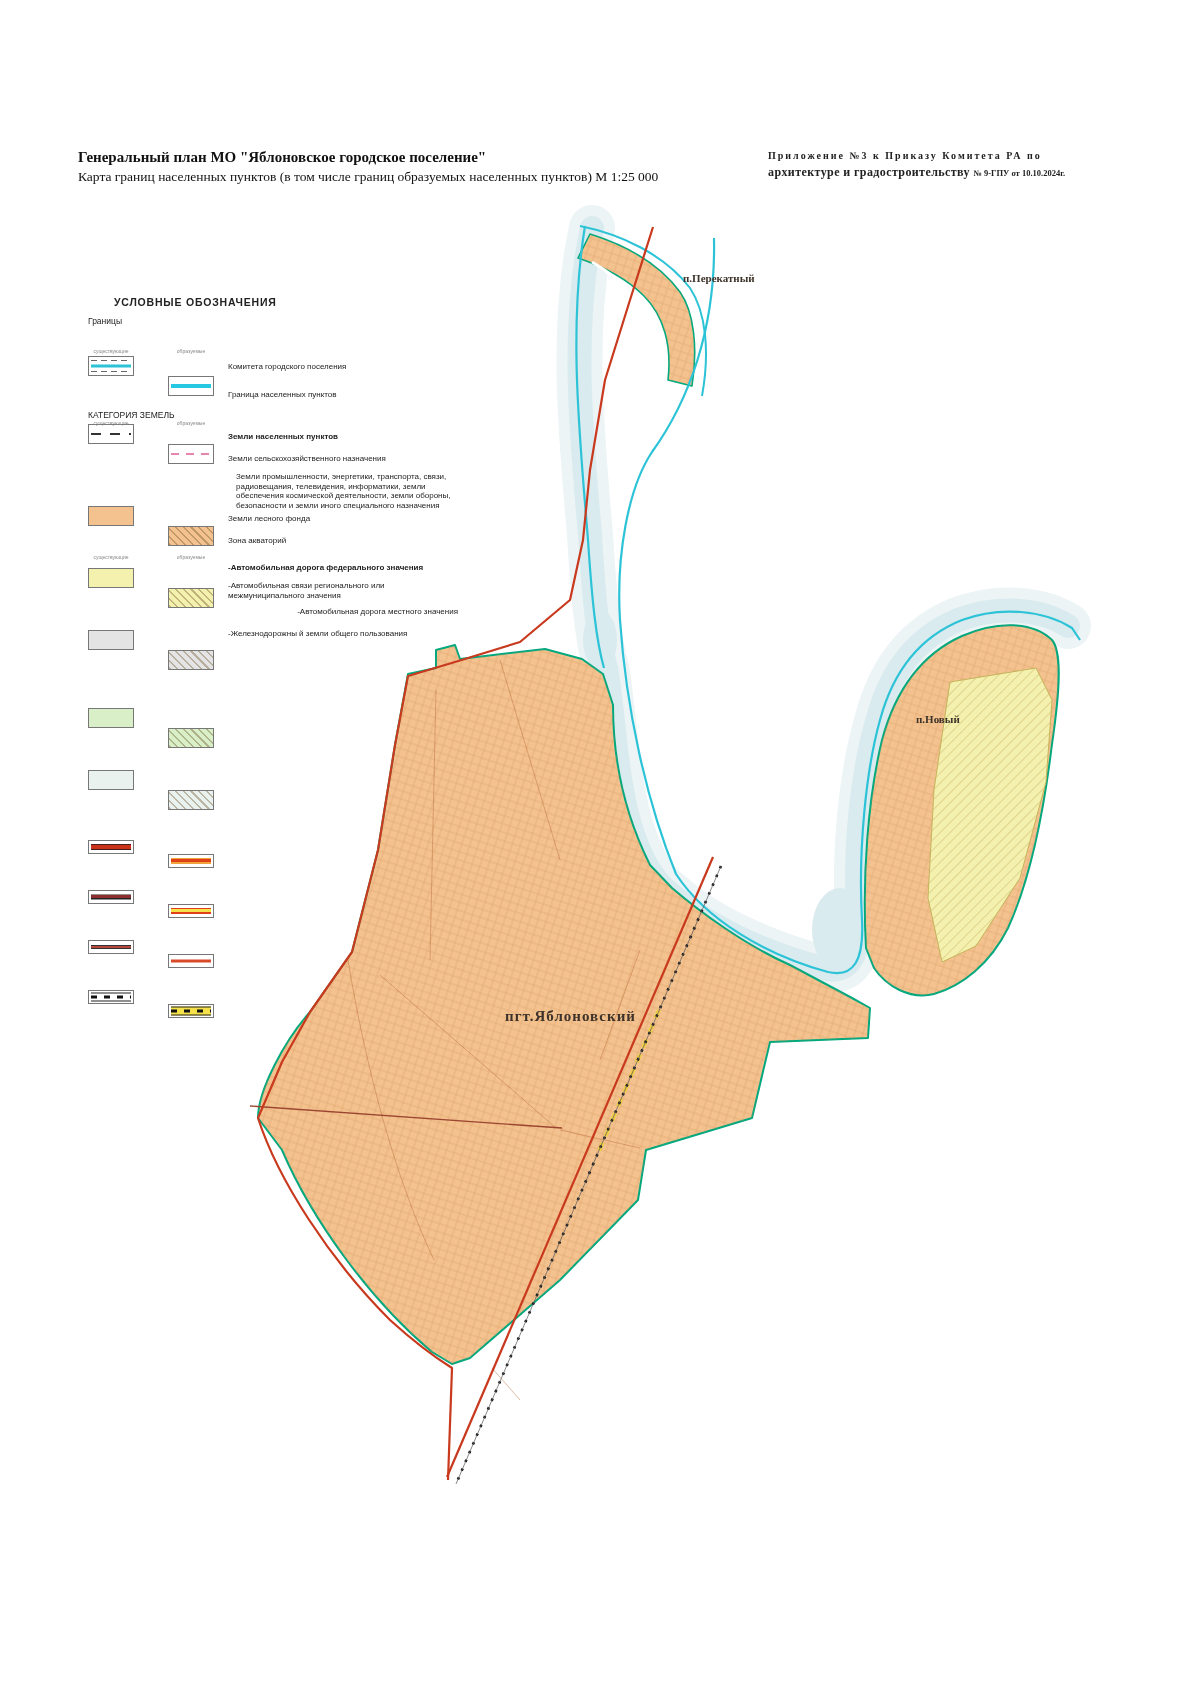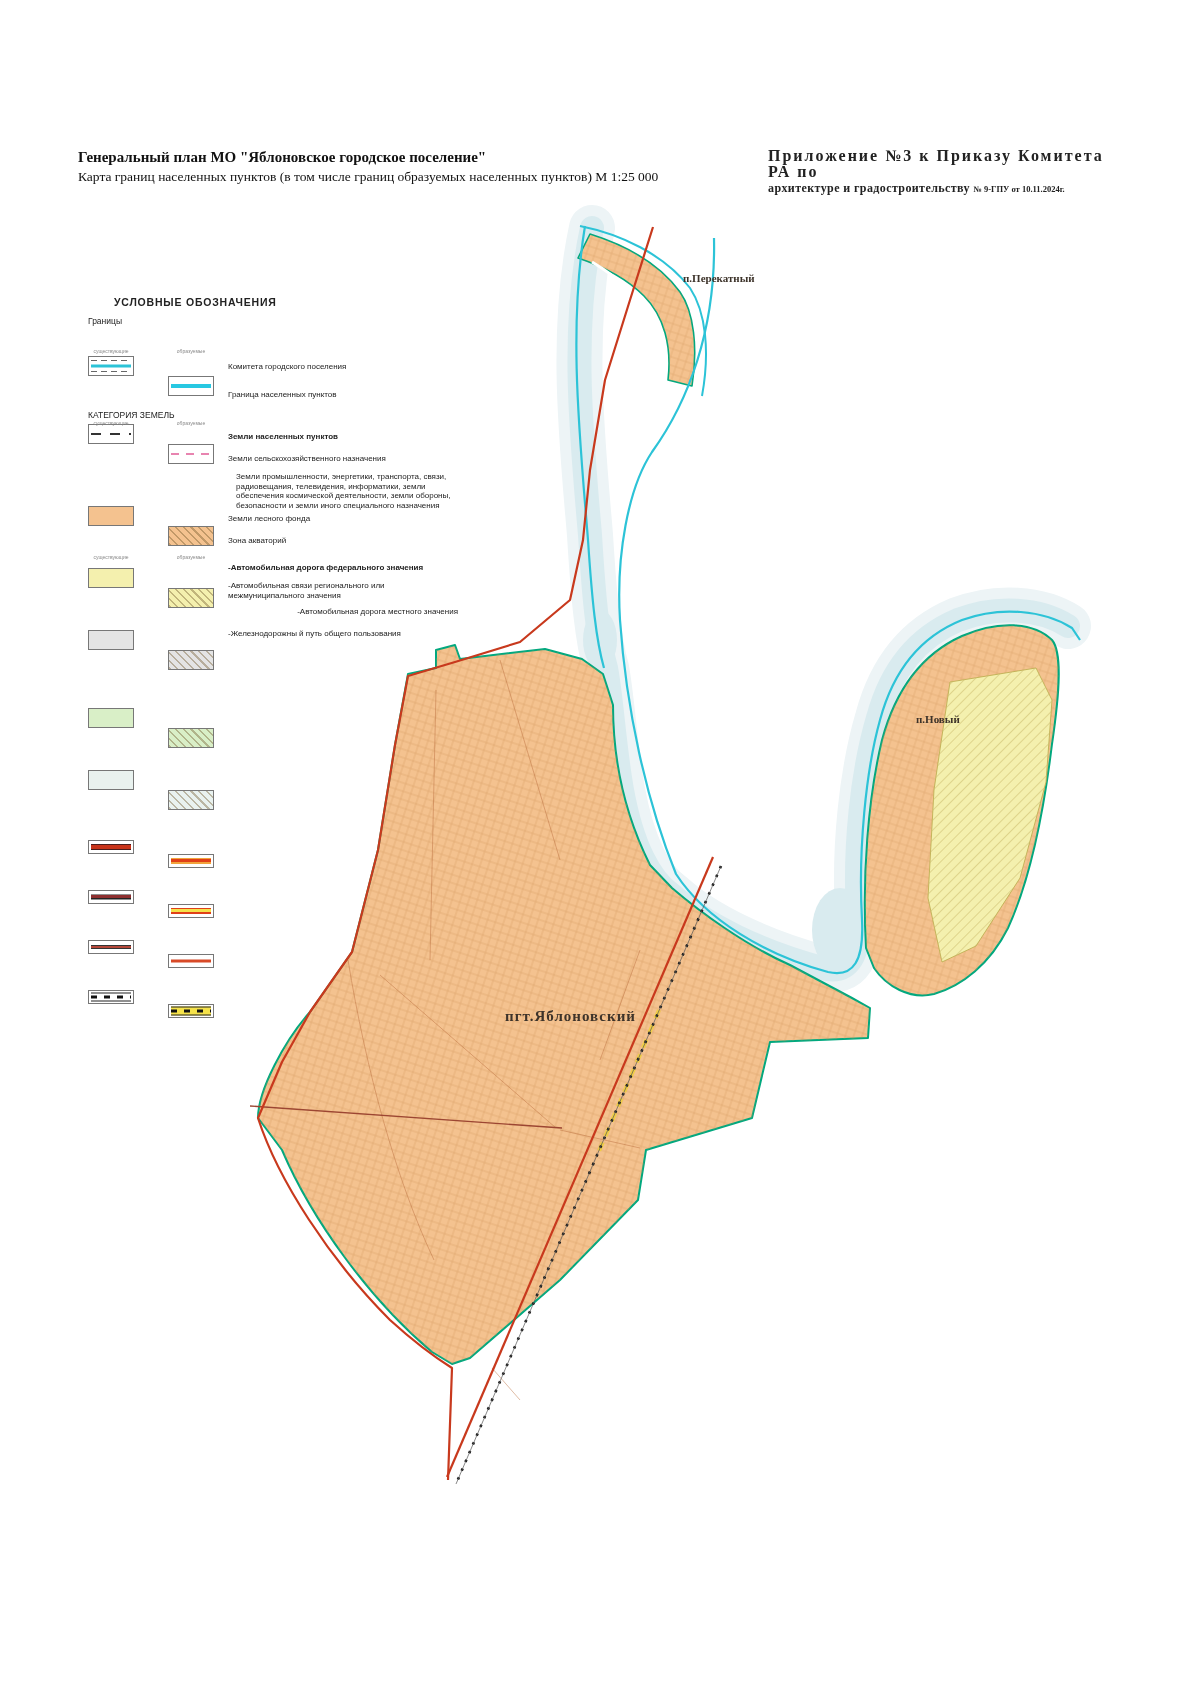--- a/index.html
+++ b/index.html
@@ -6,21 +6,21 @@
   body{
     width:1200px;height:1686px;position:relative;background:#ffffff;
     font-family:"Liberation Sans",sans-serif;overflow:hidden;
   }
   .sheet{position:absolute;inset:0;}
   
   .hdr-left{position:absolute;left:78px;top:148px;width:660px;font-family:"Liberation Serif",serif;color:#111;}
   .hdr-title{font-size:15px;font-weight:bold;line-height:19px;}
   .hdr-sub{font-size:13.5px;line-height:19px;}
   .hdr-right{position:absolute;left:768px;top:148px;width:340px;font-family:"Liberation Serif",serif;color:#222;}
-  .annex1{font-size:16px;font-weight:bold;letter-spacing:2px;line-height:16px;}
+  .annex1{font-size:10px;font-weight:bold;letter-spacing:2px;line-height:16px;}
   .annex2{font-size:12px;font-weight:bold;letter-spacing:.4px;line-height:16px;}
   .annex-ref{font-size:8.5px;font-weight:bold;letter-spacing:0;}
   
   .legend{position:absolute;left:88px;top:296px;width:380px;color:#222;}
   .leg-abs{position:absolute;left:0;}
   .leg-title{font-size:10.5px;font-weight:bold;letter-spacing:.8px;left:26px;}
   .leg-sec{font-size:8.5px;}
   .colhead{font-size:5px;color:#888;width:46px;text-align:center;overflow:hidden;white-space:nowrap;}
   .sw{width:46px;height:20px;border:1px solid #777;background:#fff;position:relative;box-sizing:border-box;}
   .sw.road{height:14px;}
@@ -54,21 +54,21 @@
 <div class="sheet">
 
   <div class="hdr-left">
     <div class="hdr-title">Генеральный план МО "Яблоновское городское поселение"</div>
     <div class="hdr-sub">Карта границ населенных пунктов (в том числе границ образуемых населенных пунктов) М  1:25 000</div>
   </div>
   <div class="hdr-right">
     <div class="annex1">Приложение №3 к Приказу Комитета РА по</div>
     <div class="annex2">
       <span>архитектуре и градостроительству</span>
-      <span class="annex-ref">№ 9-ГПУ от 10.11.2024г.</span>
+      <span class="annex-ref">№ 9-ГПУ от 10.10.2024г.</span>
     </div>
   </div>
 
   <svg class="map-svg" width="1200" height="1686" viewBox="0 0 1200 1686">
     <defs>
       <pattern id="streets" width="16" height="16" patternUnits="userSpaceOnUse" patternTransform="rotate(18)">
         <path d="M0 4H16M0 12H16M4 0V16M12 0V16" stroke="#cf9254" stroke-width="0.7" fill="none"></path>
       </pattern>
       <pattern id="hatchy" width="7" height="7" patternUnits="userSpaceOnUse" patternTransform="rotate(45)">
         <line x1="0" y1="0" x2="0" y2="7" stroke="#cdbd6e" stroke-width="1.6"></line>
@@ -204,16 +204,16 @@
         <div class="band band-loc-f"></div>
       </div>
     <div class="leg-abs leg-label" style="top:311px;left:140px;text-align:right;">-Автомобильная дорога местного значения</div>
 
     <div class="leg-abs sw road" style="top:330px;left:0;">
         <div class="band band-rail"></div>
       </div>
     <div class="leg-abs sw road" style="top:330px;left:80px;">
         <div class="band band-rail y"></div>
       </div>
-    <div class="leg-abs leg-label" style="top:333px;left:140px;">-Железнодорожны й путь общего пользования</div>
+    <div class="leg-abs leg-label" style="top:333px;left:140px;">-Железнодорожны й земли общего пользования</div>
   </div>
 
 </div>
 
 </body></html>

